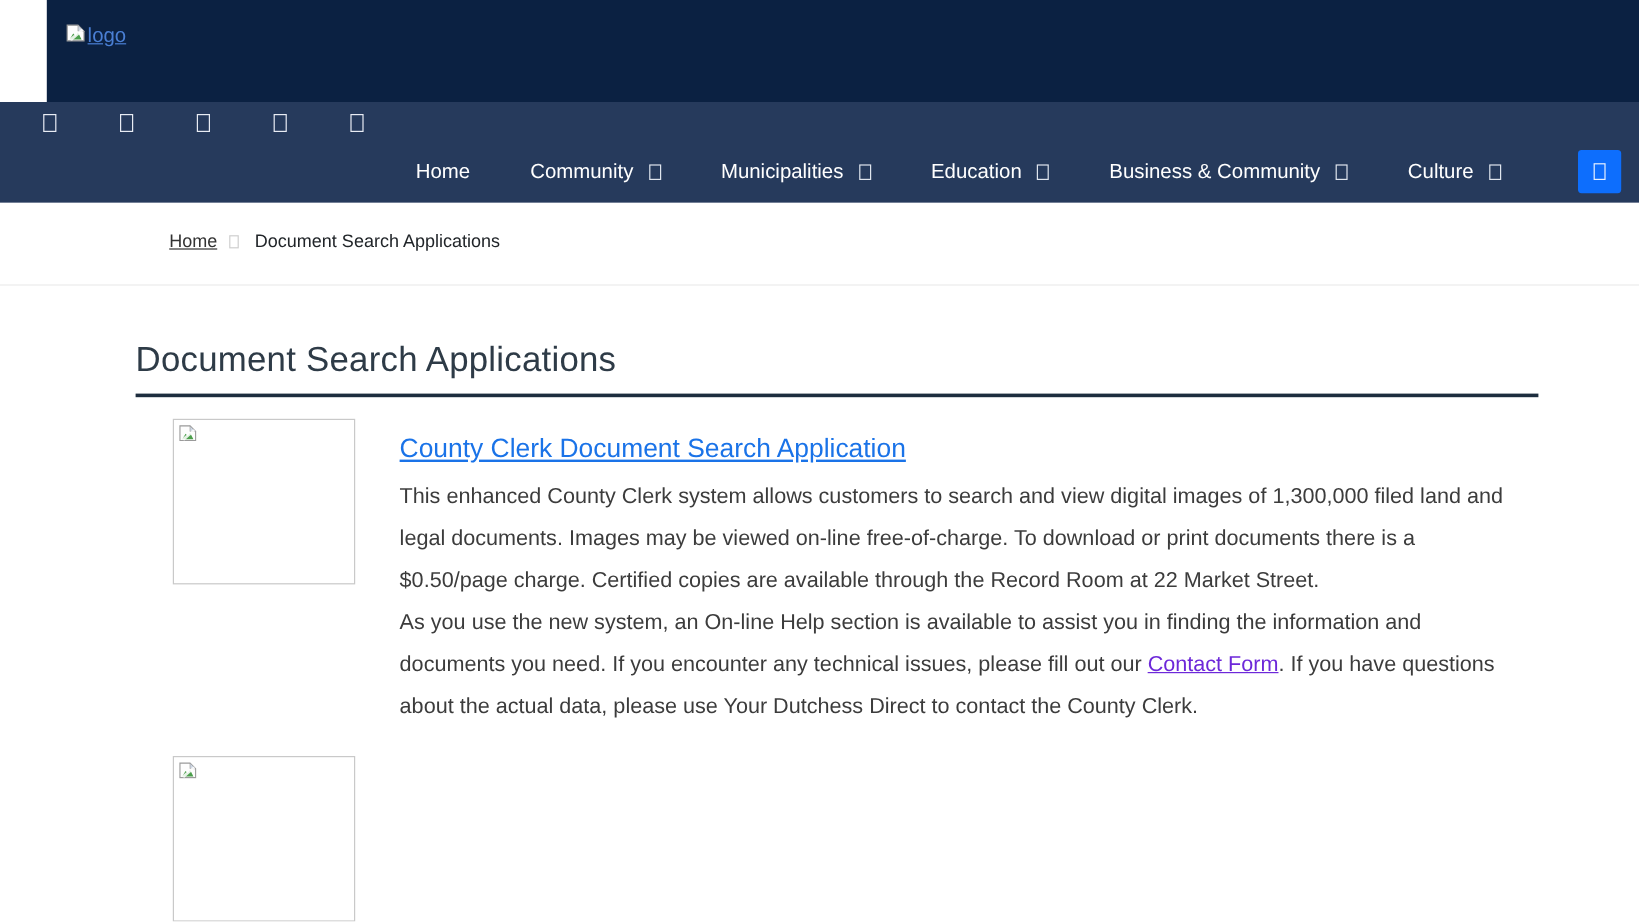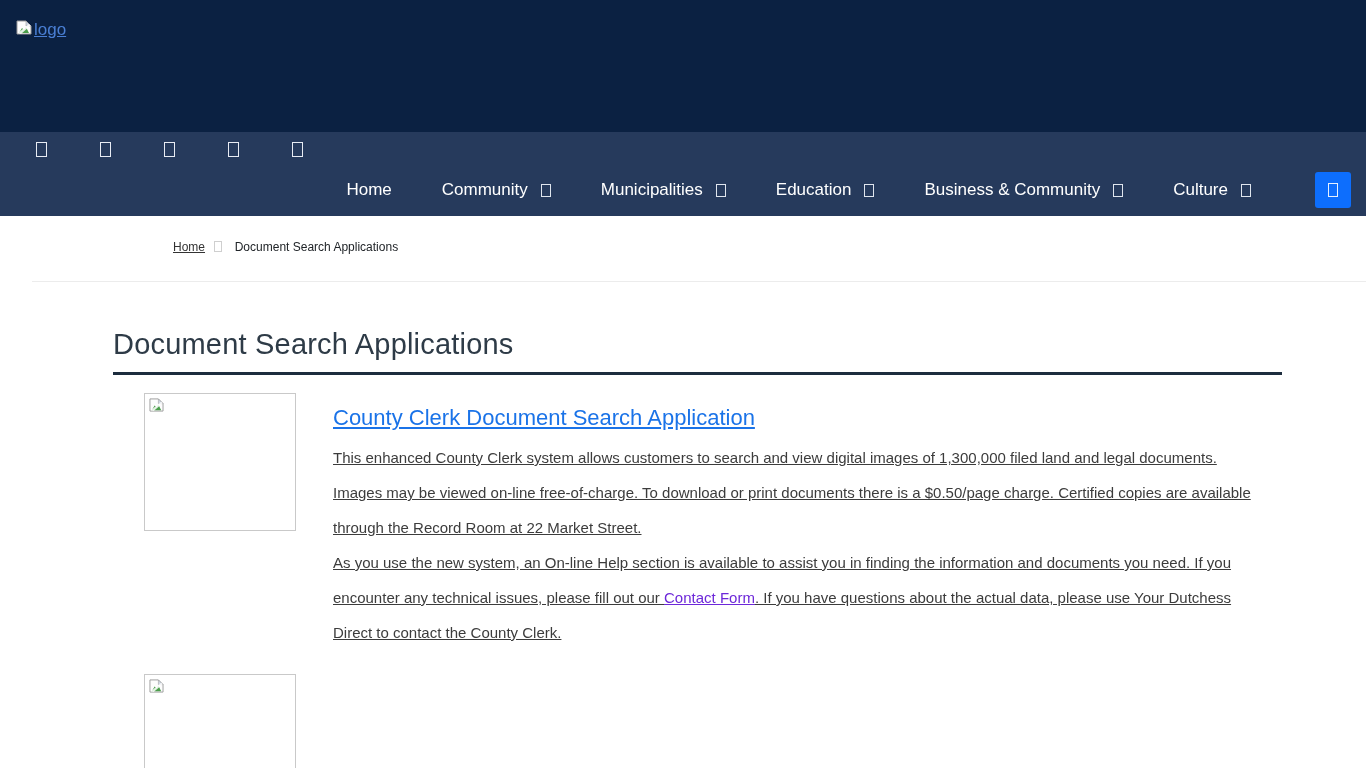--- a/index.html
+++ b/index.html
@@ -1,21 +1,21 @@
 <!DOCTYPE html>
 <html><head>
 <meta charset="utf-8">
 <style>
   * { margin:0; padding:0; box-sizing:border-box; }
   html,body { width:1366px; height:768px; overflow:hidden; background:#fff;
               font-family:"Liberation Sans", sans-serif; }
 
   
-  .site-header { height:132px; background:#0b2142; display:flex;
-                 justify-content:space-between; align-items:flex-start; }
+  .site-header { height:85px; background:#0b2142; display:flex;
+                 justify-content:space-between; align-items:flex-start;margin-left:39px; }
   .logo-link { margin:20px 0 0 16px; display:inline-flex; align-items:flex-end;
                color:#4a7fd4; text-decoration:underline; font-size:17px; }
   .logo-link .bimg { margin-right:2px; }
   .header-links { margin:33px 40px 0 0; display:flex; align-items:center;
                   color:#fff; font-size:16px; font-weight:500; }
   .header-links a { color:#fff; text-decoration:underline; display:inline-flex;
                     align-items:center; }
   .hl-sep { margin:0 16px; text-decoration:none; font-weight:400; }
 
   
@@ -33,38 +33,38 @@
   .nav-item { color:#fff; font-size:17px; font-weight:500; text-decoration:none;
               display:inline-flex; align-items:center; cursor:pointer; }
   .nav-item .tofu { margin-left:13px; color:#dfe5ee; }
   .search-btn { width:36px; height:36px; background:#0d6efd; border:none;
                 border-radius:3px; color:#fff; display:flex; align-items:center;
                 justify-content:center; cursor:pointer; margin-left:14px; }
   .search-btn .tofu { width:10px; height:14px; border-color:#e6f0ff; }
 
   
   .breadcrumb-bar { background:#fff; padding:24px 0 27px 141px;
-                    border-bottom:1px solid #ececec; font-size:12px; color:#212529;margin-left:32px; }
+                    border-bottom:1px solid #ececec; font-size:15px; color:#212529; }
   .breadcrumb-bar a { color:#333; text-decoration:underline; }
   .bc-sep { color:#cfcfcf; margin:0 9px 0 6px; }
 
   
   main { padding:0 84px 0 113px; }
   .page-title { font-size:29px; font-weight:400; color:#2e3b47; margin-top:46px;
                 letter-spacing:.2px; }
   .title-rule { border:none; border-top:3px solid #1d2d3e; margin-top:11px; }
 
   .doc-item { display:flex; margin-top:18px; }
   .doc-item + .doc-item { margin-top:24px; }
   .thumb { flex:none; width:152px; height:138px; margin-left:31px;
            border:1px solid #c9c9c9; background:#fff; padding:4px; cursor:pointer; }
   .item-body { margin-left:37px; max-width:930px; }
   .item-title { display:inline-block; margin-top:12px; font-size:22px;
                 color:#1a73e8; text-decoration:underline; cursor:pointer; }
-  .item-body p { margin-top:9px; font-size:15px; line-height:35px; color:#3c3c3c;text-decoration:underline; }
+  .item-body p { margin-top:9px; font-size:18px; line-height:35px; color:#3c3c3c; }
   .item-body p.cont { margin-top:0; }
   .inline-link { color:#6d28d9; text-decoration:underline; cursor:pointer; }
 </style>
 </head>
 <body>
 
 <header class="site-header">
   <a class="logo-link">
     <span class="bimg">
       <svg width="16" height="15" viewBox="0 0 16 15">

